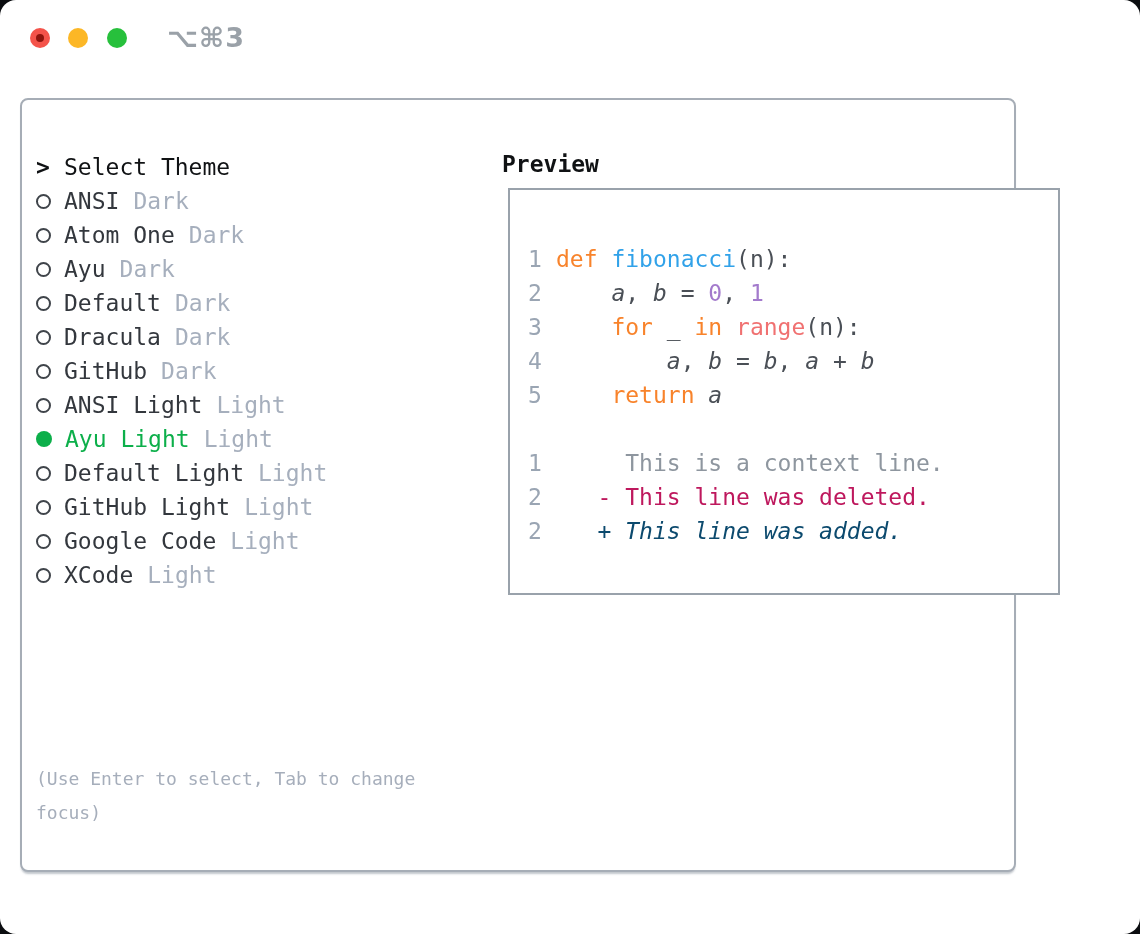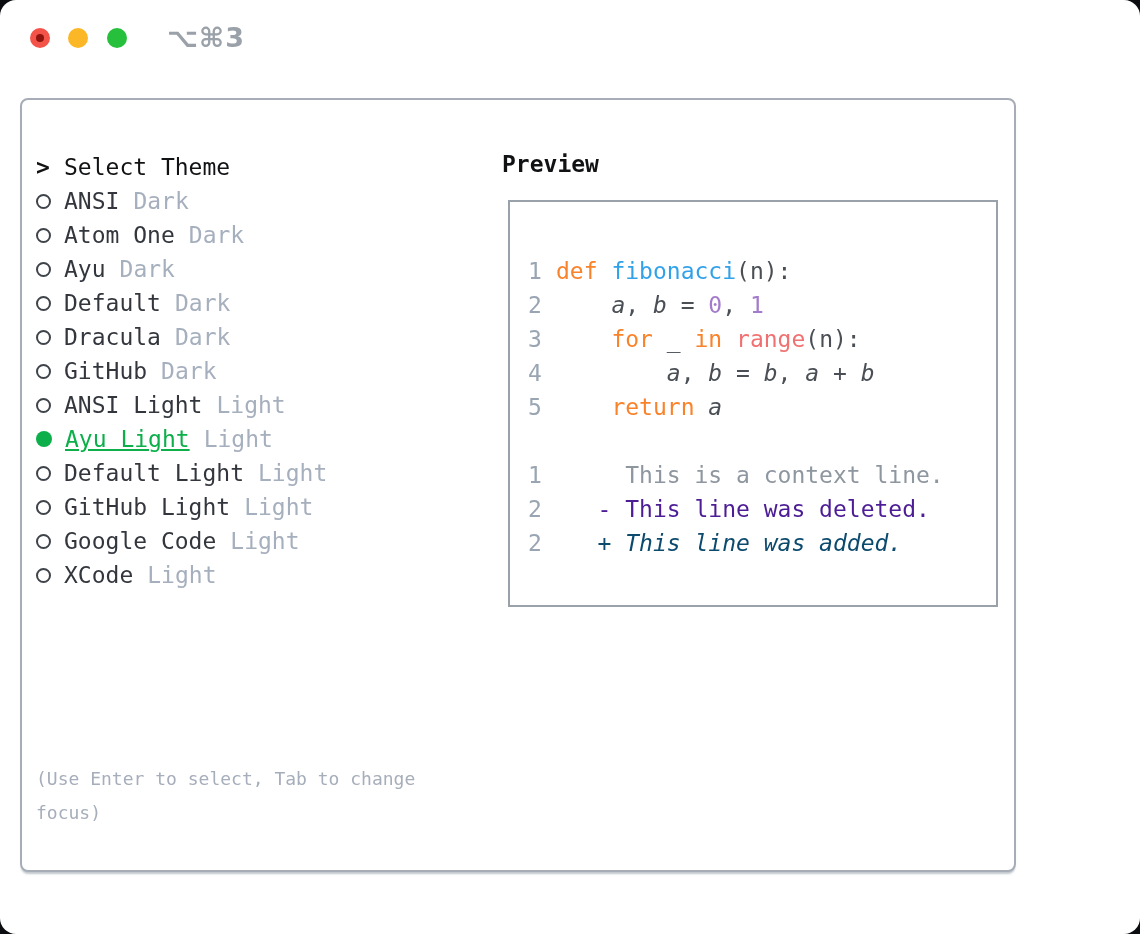--- a/index.html
+++ b/index.html
@@ -19,36 +19,36 @@
   .list{position:absolute;left:36px;top:150px;}
   .apply{position:absolute;left:36px;top:628px;}
   .row{display:flex;align-items:center;height:34px;font-size:23px;color:#33373d;white-space:pre;}
   .slot{display:inline-block;width:28px;flex:0 0 28px;}
   .prompt{font-weight:700;color:#101214;}
   .radio{box-sizing:border-box;width:15px;height:15px;border-radius:50%;border:2px solid #3f444a;margin:0 13px 0 0;flex:0 0 15px;}
   .radio.sel{width:16px;height:16px;flex-basis:16px;border:none;background:#0caf4a;}
   .hdr{font-weight:400;color:#101214;}
   .hdr-plain{font-weight:400;color:#0f1113;}
   .name{}
-  .name.sel{color:#0caf4a;text-decoration:underline;}
+  .name.sel{color:#0caf4a;}
   .suffix{color:#a6afbd;margin-left:14px;text-align:center;}
   .help{position:absolute;left:36px;top:762px;width:440px;font-size:18px;line-height:34px;color:#a6aebb;}
   
   .preview-label{position:absolute;left:502px;top:151px;font-size:23px;font-weight:700;color:#101214;}
-  .preview-box{position:absolute;left:508px;top:200px;width:490px;height:407px;box-sizing:border-box;border:2px solid #99a2ab;background:#fff;}
+  .preview-box{position:absolute;left:508px;top:188px;width:552px;height:407px;box-sizing:border-box;border:2px solid #99a2ab;background:#fff;}
   .code{position:absolute;left:18px;top:52px;font-size:23px;line-height:34px;white-space:pre;color:#4a4f56;}
   .cl{height:34px;}
   .ln{display:inline-block;width:28px;color:#9aa5b3;}
   .tok-keyword{color:#f8832b;}
   .tok-function{color:#31a2e9;}
   .tok-builtin{color:#f07171;}
   .tok-number{color:#a37acc;}
   .tok-var{font-style:italic;color:#4a4f56;}
   .tok-context{color:#8e969f;}
-  .tok-deleted{color:#4c1d95;}
+  .tok-deleted{color:#be185d;}
   .tok-added{color:#0c4a6e;font-style:italic;}
 </style>
 </head>
 <body>
 
 <div class="window">
   <div class="titlebar">
     <div class="tl tl-close"></div>
     <div class="tl tl-min"></div>
     <div class="tl tl-zoom"></div>

